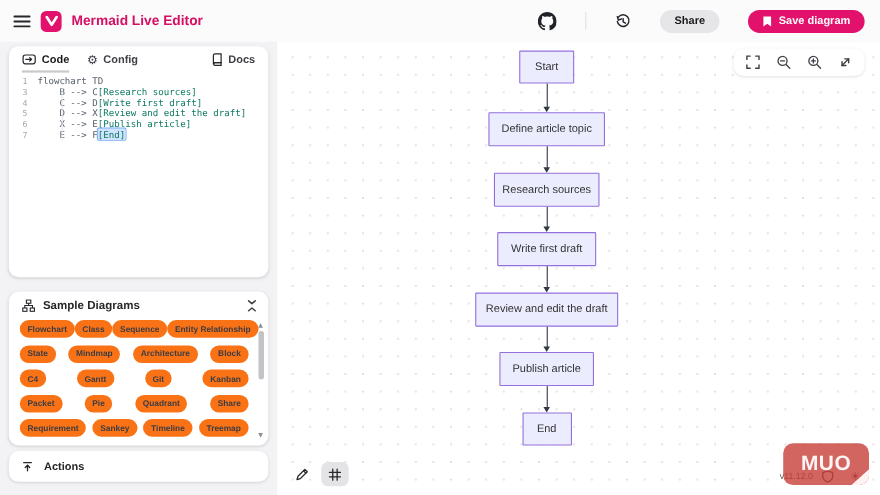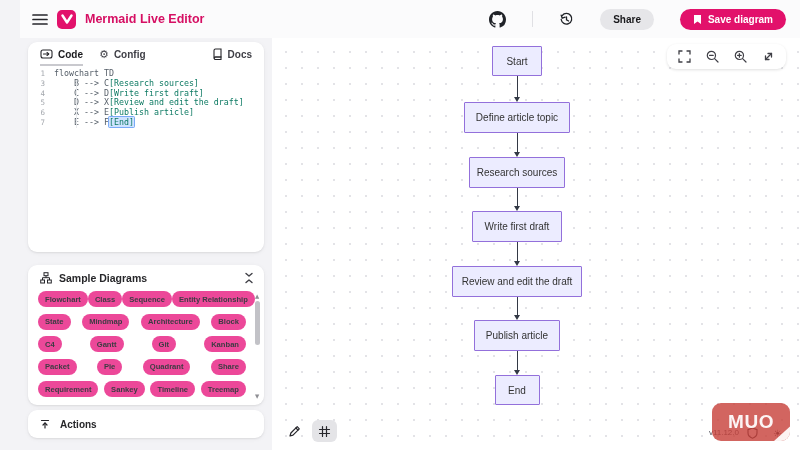--- a/index.html
+++ b/index.html
@@ -1,18 +1,18 @@
 <!DOCTYPE html>
 <html><head>
 <meta charset="utf-8">
 <style>
   * { margin:0; padding:0; box-sizing:border-box; }
   html,body { width:800px; height:450px; overflow:hidden; }
   body { font-family:"Liberation Sans", sans-serif; background:#f3f3f6; }
-  .app { width:800px; height:450px; display:flex; flex-direction:column;padding-left:20px; }
+  .app { width:800px; height:450px; display:flex; flex-direction:column; }
 
   
   header { height:38px; flex:none; display:flex; align-items:center; padding:0 14px 0 12px; background:#fbfbfc; }
   .h-left { display:flex; align-items:center; gap:9px; }
   .logo-box { width:19px; height:19px; border-radius:5px; background:#e2116b; display:flex; align-items:center; justify-content:center; }
   .app-title { color:#d60f63; font-size:12.5px; font-weight:700; }
   .h-right { margin-left:auto; display:flex; align-items:center; gap:26px; }
   .icon-btn { background:none; border:none; cursor:pointer; display:flex; align-items:center; justify-content:center; padding:0; }
   .h-divider { width:1px; height:16px; background:#e0e0e4; }
   .btn-share { border:none; cursor:pointer; background:#e6e6e9; color:#19191c; font-family:inherit; font-size:10px; font-weight:600; padding:5px 13px; border-radius:999px; }
@@ -37,21 +37,21 @@
   .nd { color:#0d7a63; }
   .sel { background:#cfe3ff; box-shadow:0 0 0 1px #79aaf7; border-radius:1px; }
   .indent-guide { position:absolute; left:48px; top:14px; width:1px; height:48px; background:#e7e9ec; }
 
   
   .samples-card { height:140px; position:relative; }
   .samples-header { display:flex; align-items:center; gap:7px; padding:7px 10px 5px 12px; font-size:10.5px; font-weight:700; color:#27272a; }
   .collapse-btn { margin-left:auto; }
   .samples-body { padding:2px 18px 0 10px; }
   .sample-row { display:flex; justify-content:space-between; margin-bottom:6.5px; }
-  .pill { border:none; cursor:pointer; font-family:inherit; background:#ec4899; border-radius:999px; padding:3.5px 7px; font-size:7.6px; font-weight:600; color:#3c3c43; white-space:nowrap; }
+  .pill { border:none; cursor:pointer; font-family:inherit; background:#f97316; border-radius:999px; padding:3.5px 7px; font-size:7.6px; font-weight:600; color:#3c3c43; white-space:nowrap; }
   .v-scroll { position:absolute; right:3px; top:28px; bottom:6px; width:8px; display:flex; flex-direction:column; align-items:center; }
   .sb-arrow { font-size:5.5px; line-height:6px; color:#8e8e93; font-family:"DejaVu Sans", sans-serif; }
   .sb-thumb { width:5px; height:44px; background:#c2c2c7; border-radius:3px; margin:2px 0; }
   .sb-track { flex:1; }
 
   
   .actions-bar { margin-top:auto; height:28px; display:flex; align-items:center; gap:9px; padding:0 11px; font-size:10px; font-weight:600; color:#27272a; }
 
   
   .canvas { flex:1; position:relative; background:#fff;

